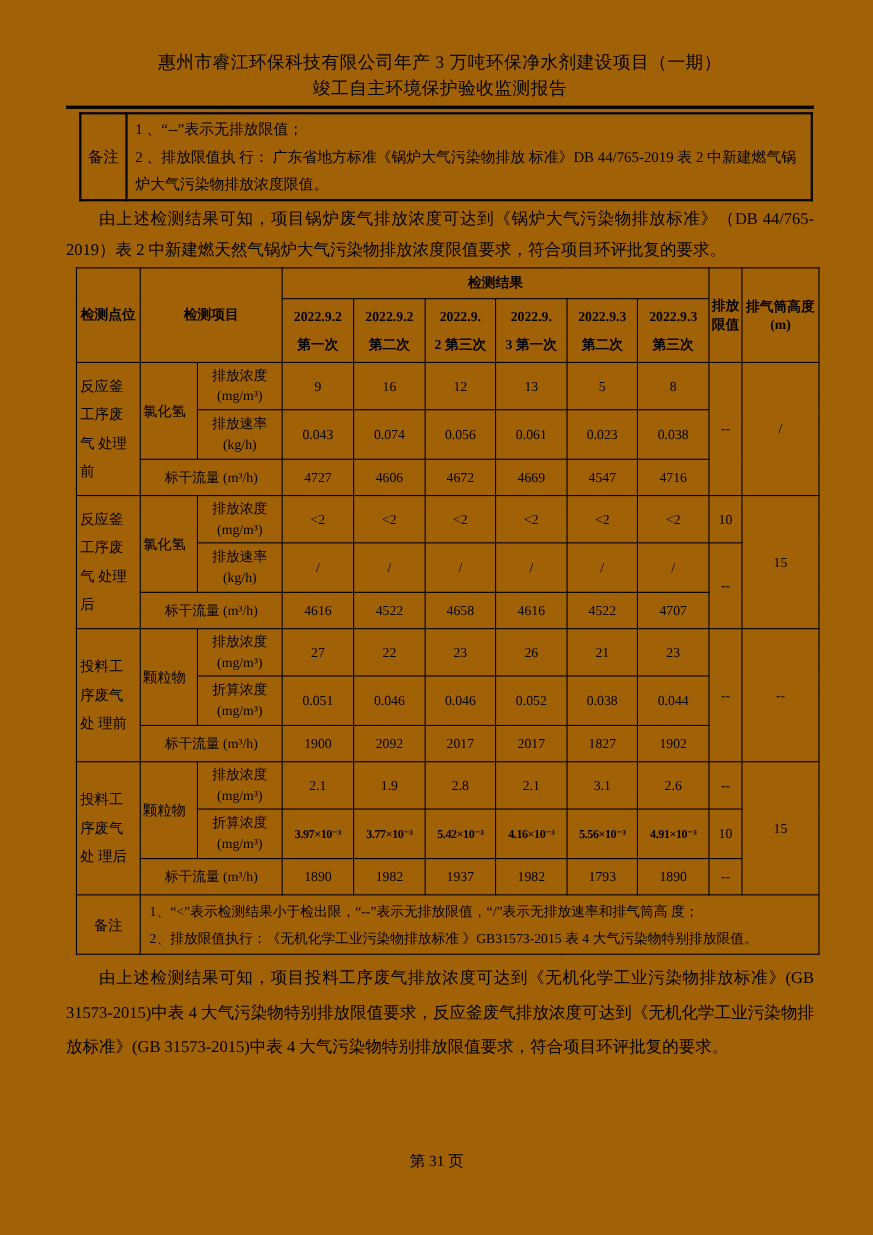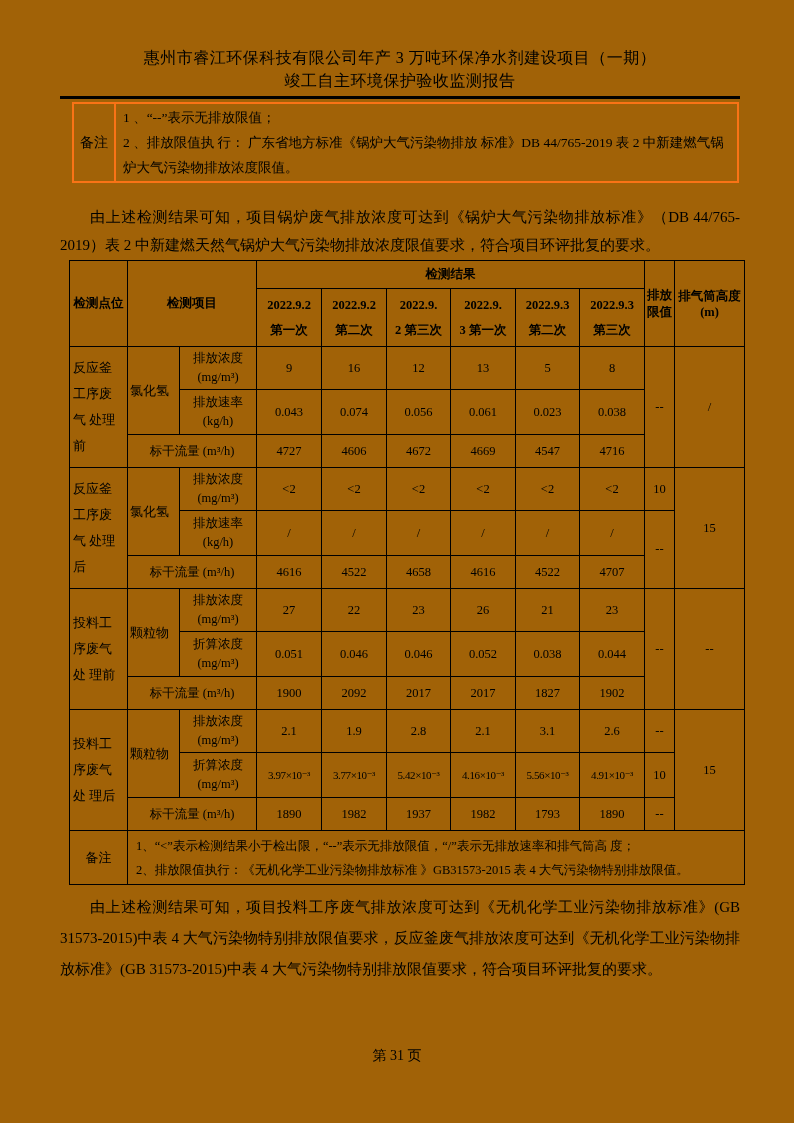--- a/index.html
+++ b/index.html
@@ -15,34 +15,34 @@
 
   
   .doc-header { text-align: center; font-size: 16px; line-height: 23px; letter-spacing: 0.5px; }
   .header-rule { border-bottom: 3px solid #000; margin-top: 4px; }
 
   
   .note-table {
     border-collapse: collapse; table-layout: fixed;
     width: 667px; margin-left: 12px; margin-top: 3px;
   }
-  .note-table td { border: 2px solid #f97316; vertical-align: middle; }
+  .note-table td { border: 2px solid #000000; vertical-align: middle; }
   .note-table .note-label { text-align: center; font-size: 14px; }
   .note-table .note-text {
     font-size: 13.5px; line-height: 25px; padding: 1px 7px;
     text-align: left;
   }
 
   .pre { white-space: pre-line; }
 
   
   .para {
     font-size: 15px; text-align: justify; text-indent: 2em;
   }
-  .para-1 { margin-top: 20px; line-height: 28px; }
+  .para-1 { margin-top: 3px; line-height: 28px; }
   .para-2 { margin-top: 7px; line-height: 31px; }
 
   .section-heading { font-size: 16px; font-weight: bold; line-height: 19px; margin-top: 2px; }
 
   
   .main-table {
     border-collapse: collapse; table-layout: fixed;
     width: 675px; margin-left: 9px; margin-top: 1px;
     font-size: 12.5px; text-align: center;
   }
@@ -53,21 +53,21 @@
   tr.rA { height: 43px; }
   tr.rB { height: 45px; }
   tr.rC { height: 33px; margin-top: 12px; }
   tr.rN { height: 54px; }
   .main-table .date-cell { line-height: 25px; font-weight: bold; }
   .main-table .point {
     text-align: left; padding-left: 3px; line-height: 26px; font-size: 13px;
   }
   .main-table .pollutant { text-align: left; padding-left: 2px; font-size: 13px; }
   .main-table .metric { line-height: 19px; font-size: 12.5px; }
-  .main-table .sci-num { font-size: 11px; letter-spacing: -0.4px; padding: 0; }
+  .main-table .sci-num { font-size: 11px; letter-spacing: -0.4px; padding: 0; font-weight: bold; }
   .main-table .tnote-label { text-align: center; font-size: 13px; }
   .main-table .tnote-text {
     text-align: left; font-size: 12.5px; line-height: 24px; padding: 2px 8px;
   }
 
   
   .footer {
     position: absolute; bottom: 58px; left: 0; right: 0;
     text-align: center; font-size: 14px;
   }

